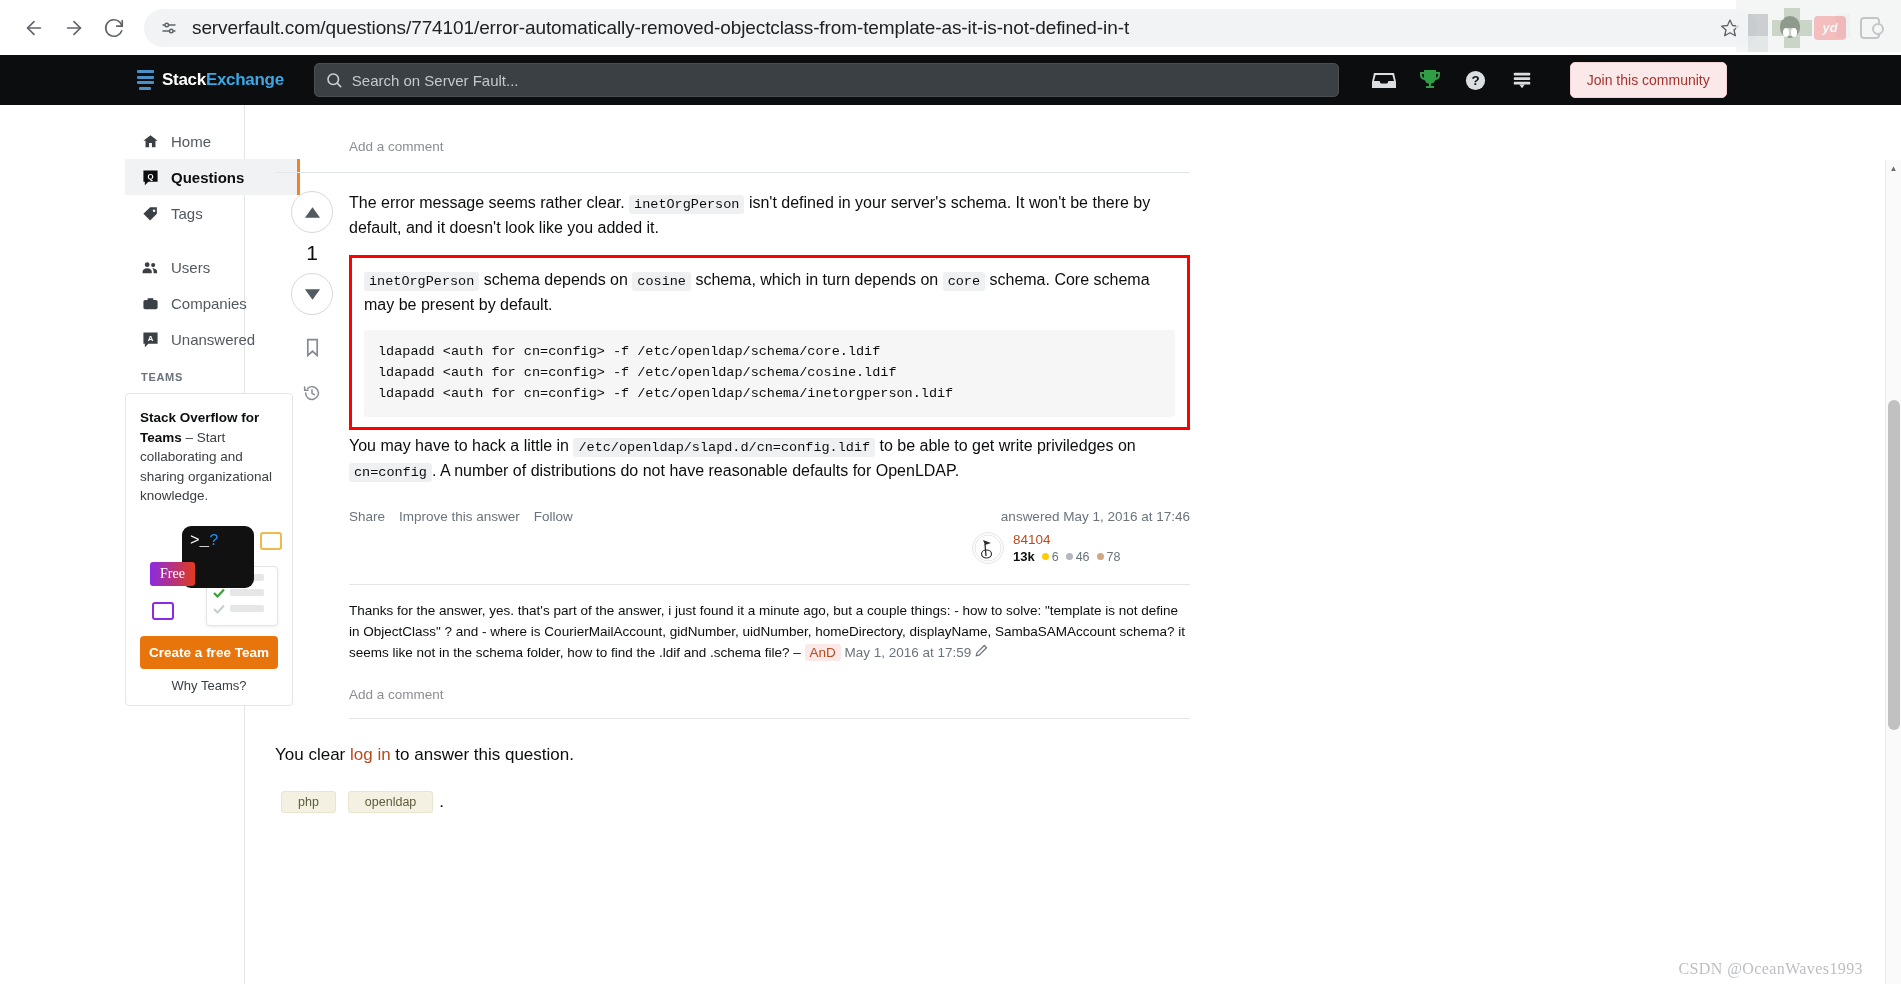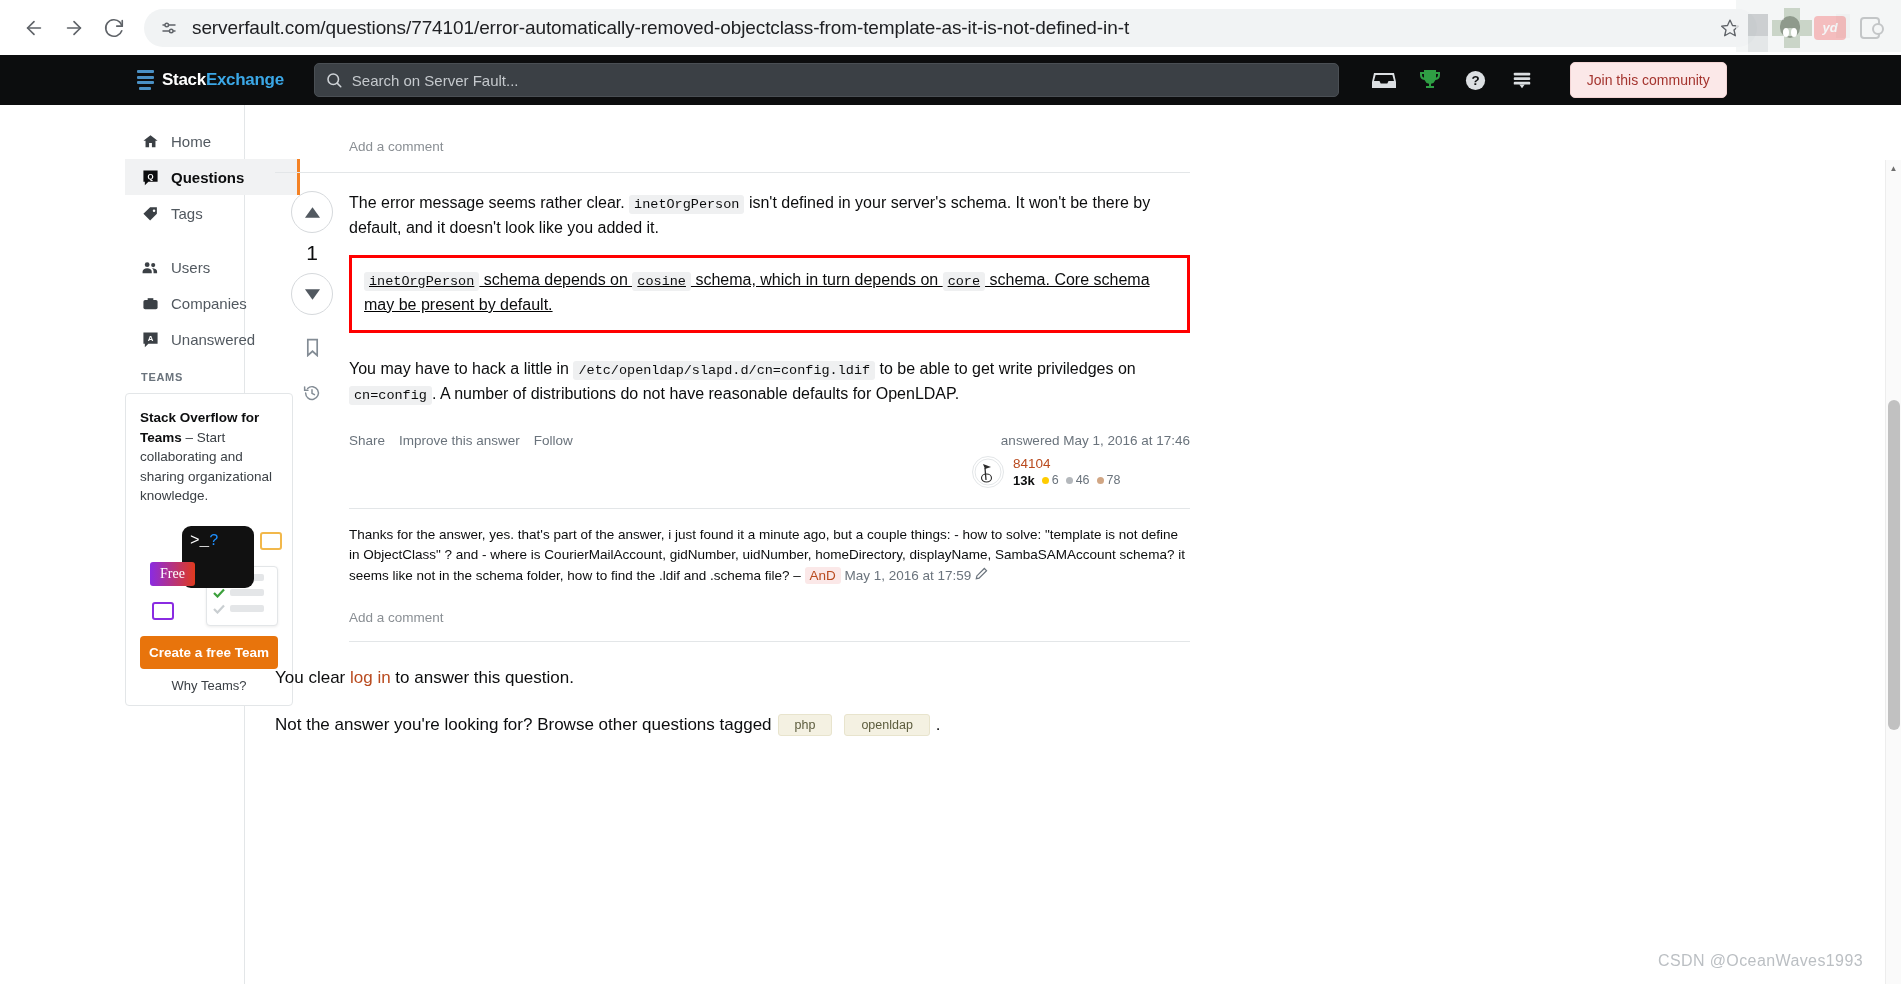--- a/index.html
+++ b/index.html
@@ -412,22 +412,21 @@
     font-size: 13.5px;
     background: #eff0f1;
     padding: 2px 5px;
     border-radius: 3px;
     color: #0c0d0e;
     white-space: nowrap;
   }
   .redbox {
     border: 3px solid #ff0000;
     padding: 10px 12px 0 12px;
-    margin-bottom: 24px;
-    text-decoration: underline;
+    margin-bottom: 4px;
   }
   .redbox > p { margin-bottom: 12px; }
   pre.codeblock {
     background: #f6f6f6;
     padding: 12px 14px;
     margin: 0 0 10px 0;
     font-family: "Liberation Mono", monospace;
     font-size: 13.5px;
     line-height: 1.55;
     color: #0c0d0e;
@@ -503,25 +502,25 @@
     border-radius: 3px;
     padding: 3px 16px;
     font-size: 12.5px;
     margin: 0 6px;
   }
 
   
   .watermark {
     position: absolute;
     right: 38px;
-    bottom: 14px;
+    bottom: 6px;
     color: #bbbfc3;
     font-size: 16px;
     letter-spacing: 0.4px;
-    font-family: Liberation Sans, sans-serif;
+    font-family: Liberation Serif, serif;
   }
 
   
   .scrollbar {
     position: absolute;
     right: 0; top: 55px;
     width: 16px;
     height: 929px;
     background: #fafafa;
     border-left: 1px solid #ededed;
@@ -791,20 +790,23 @@
 
         <div class="answer-body">
           <p>
             <span>The error message seems rather clear. </span><code class="inline">inetOrgPerson</code><span> isn't defined in your server's schema. It won't be there by default, and it doesn't look like you added it.</span>
           </p>
 
           <div class="redbox">
             <p>
               <code class="inline">inetOrgPerson</code><span> schema depends on </span><code class="inline">cosine</code><span> schema, which in turn depends on </span><code class="inline">core</code><span> schema. Core schema may be present by default.</span>
             </p>
+            <pre class="codeblock">ldapadd &lt;auth for cn=config&gt; -f /etc/openldap/schema/core.ldif
+ldapadd &lt;auth for cn=config&gt; -f /etc/openldap/schema/cosine.ldif
+ldapadd &lt;auth for cn=config&gt; -f /etc/openldap/schema/inetorgperson.ldif</pre>
           </div>
 
           <p>
             <span>You may have to hack a little in </span><code class="inline">/etc/openldap/slapd.d/cn=config.ldif</code><span> to be able to get write priviledges on </span><code class="inline">cn=config</code><span>. A number of distributions do not have reasonable defaults for OpenLDAP.</span>
           </p>
 
           <div class="post-actions">
             <div class="action-links">
               <a>Share</a>
               <a>Improve this answer</a>
@@ -851,21 +853,20 @@
 
           <div class="add-comment" style="padding-left:0; padding-top:14px; padding-bottom:16px;">Add a comment</div>
         </div>
       </div>
 
       <div class="bottom-section">
         <div class="login-line">
           <span>You clear </span><a>log in</a><span> to answer this question.</span>
         </div>
         <div class="browse-line">
-          <span>Not the answer you're looking for? Browse other questions tagged</span>
           <a class="tag">php</a>
           <a class="tag">openldap</a>
           <span>.</span>
         </div>
       </div>
 
     </div>
 
     <div class="watermark">CSDN @OceanWaves1993</div>
   </main>

